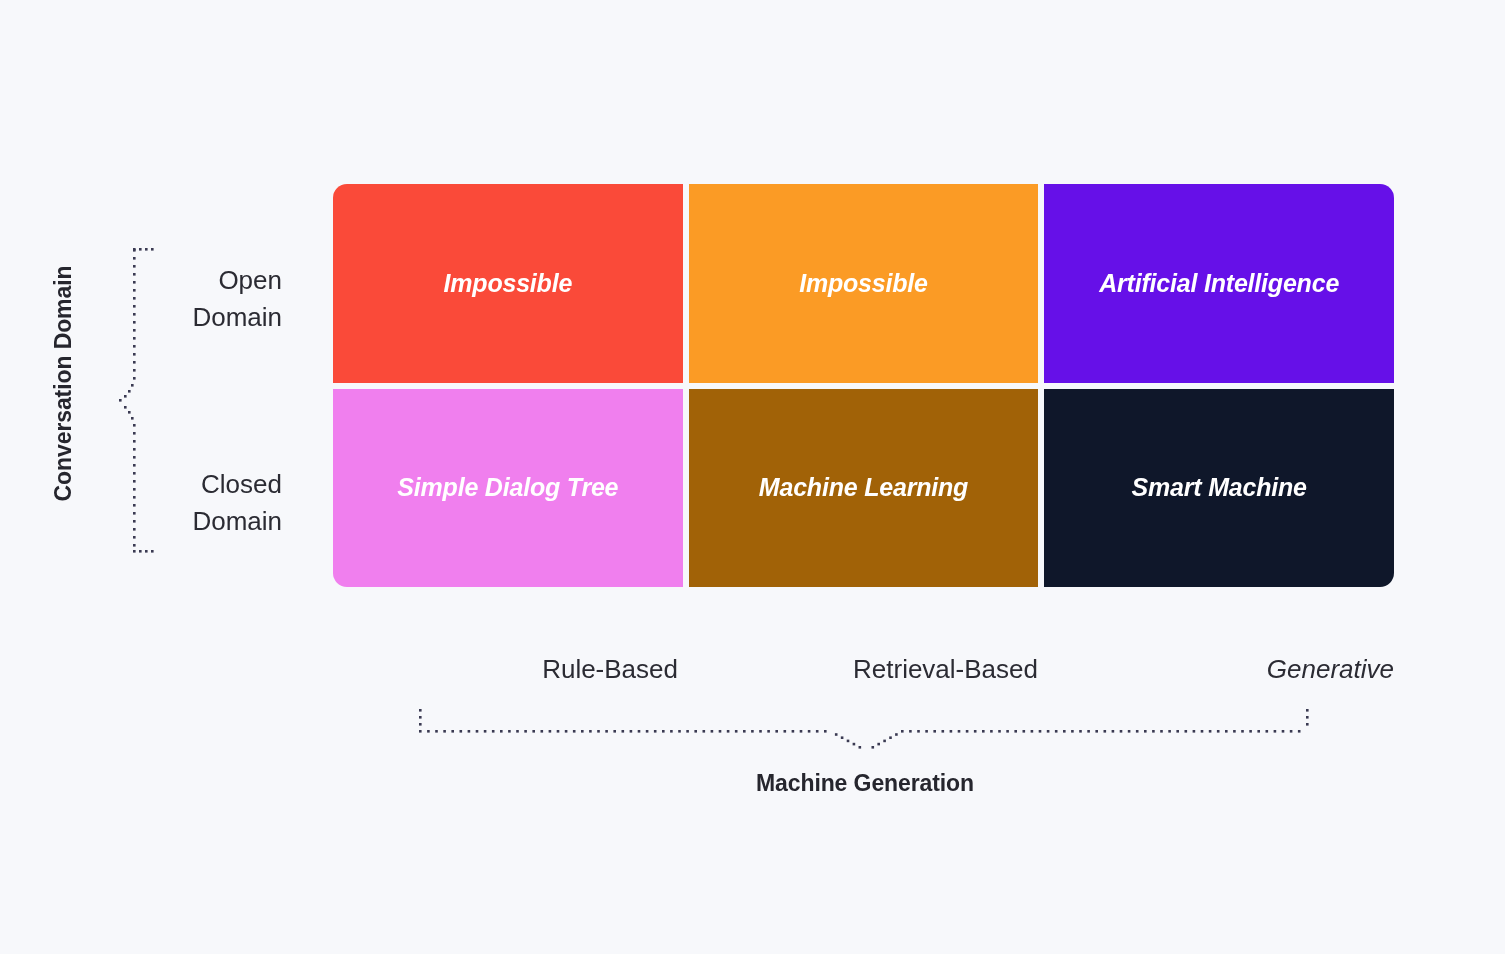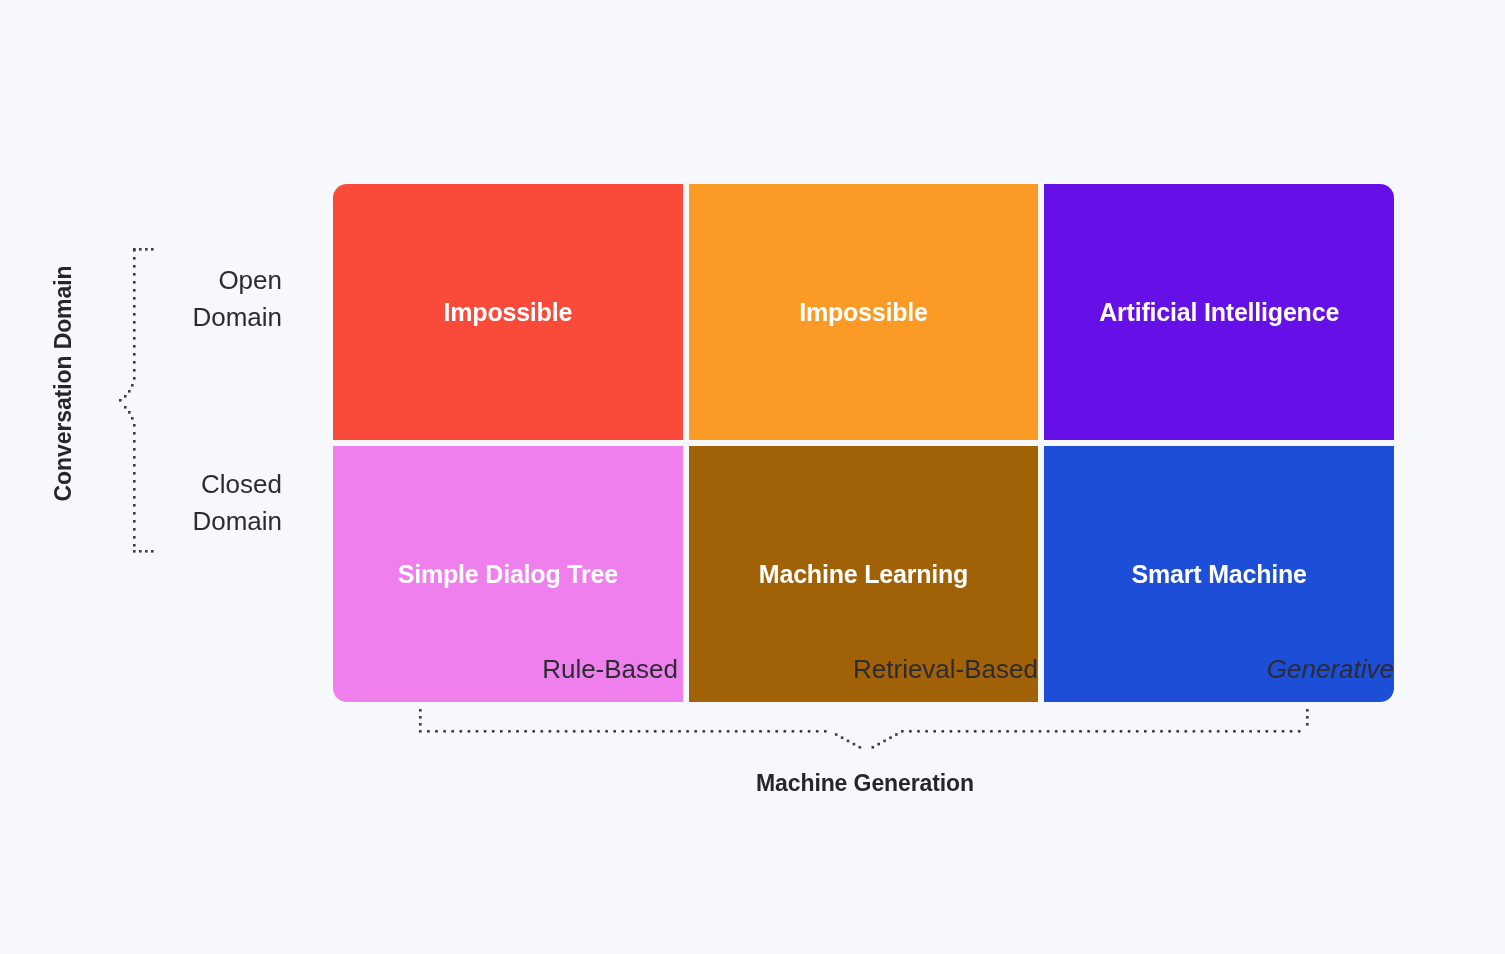--- a/index.html
+++ b/index.html
@@ -52,26 +52,27 @@
   }
   #row-label-open   { left: 70px; width: 212px; top: 262px; }
   #row-label-closed { left: 70px; width: 212px; top: 466px; }
 
   
   #matrix {
     position: absolute;
     left: 333px;
     top: 184px;
     width: 1061px;
-    height: 518px;
+    height: 403px;
     display: grid;
     grid-template-columns: 1fr 1fr 1fr;
     grid-template-rows: 1fr 1fr;
     gap: 6px;
     border-radius: 14px;
+    font-style: italic;
   }
   .cell {
     display: flex;
     align-items: center;
     justify-content: center;
     color: #ffffff;
     font-size: 25px;
     font-weight: bold;
     letter-spacing: -0.2px;
     text-align: center;
@@ -189,21 +190,21 @@
     <div>Closed</div>
     <div>Domain</div>
   </div>
 
   <div id="matrix">
     <div class="cell r0c0" style="background: rgb(250, 74, 57);">Impossible</div>
     <div class="cell r0c1" style="background: rgb(251, 155, 37);">Impossible</div>
     <div class="cell r0c2" style="background: rgb(102, 16, 232);">Artificial Intelligence</div>
     <div class="cell r1c0" style="background: rgb(240, 127, 238);">Simple Dialog Tree</div>
     <div class="cell r1c1" style="background: #a16207;">Machine Learning</div>
-    <div class="cell r1c2" style="background: #1d4ed8;">Smart Machine</div>
+    <div class="cell r1c2" style="background: #0f172a;">Smart Machine</div>
   </div>
 
   <div id="col-label-0" class="col-label">Rule-Based</div>
   <div id="col-label-1" class="col-label">Retrieval-Based</div>
   <div id="col-label-2" class="col-label">Generative</div>
 
   <svg id="x-brace" viewBox="0 0 895 52" aria-hidden="true">
     <g fill="#3a3a52" id="x-brace-dots">
         <rect x="4" y="24" width="2.6" height="2.6"></rect>
         <rect x="12.1" y="24" width="2.6" height="2.6"></rect>

